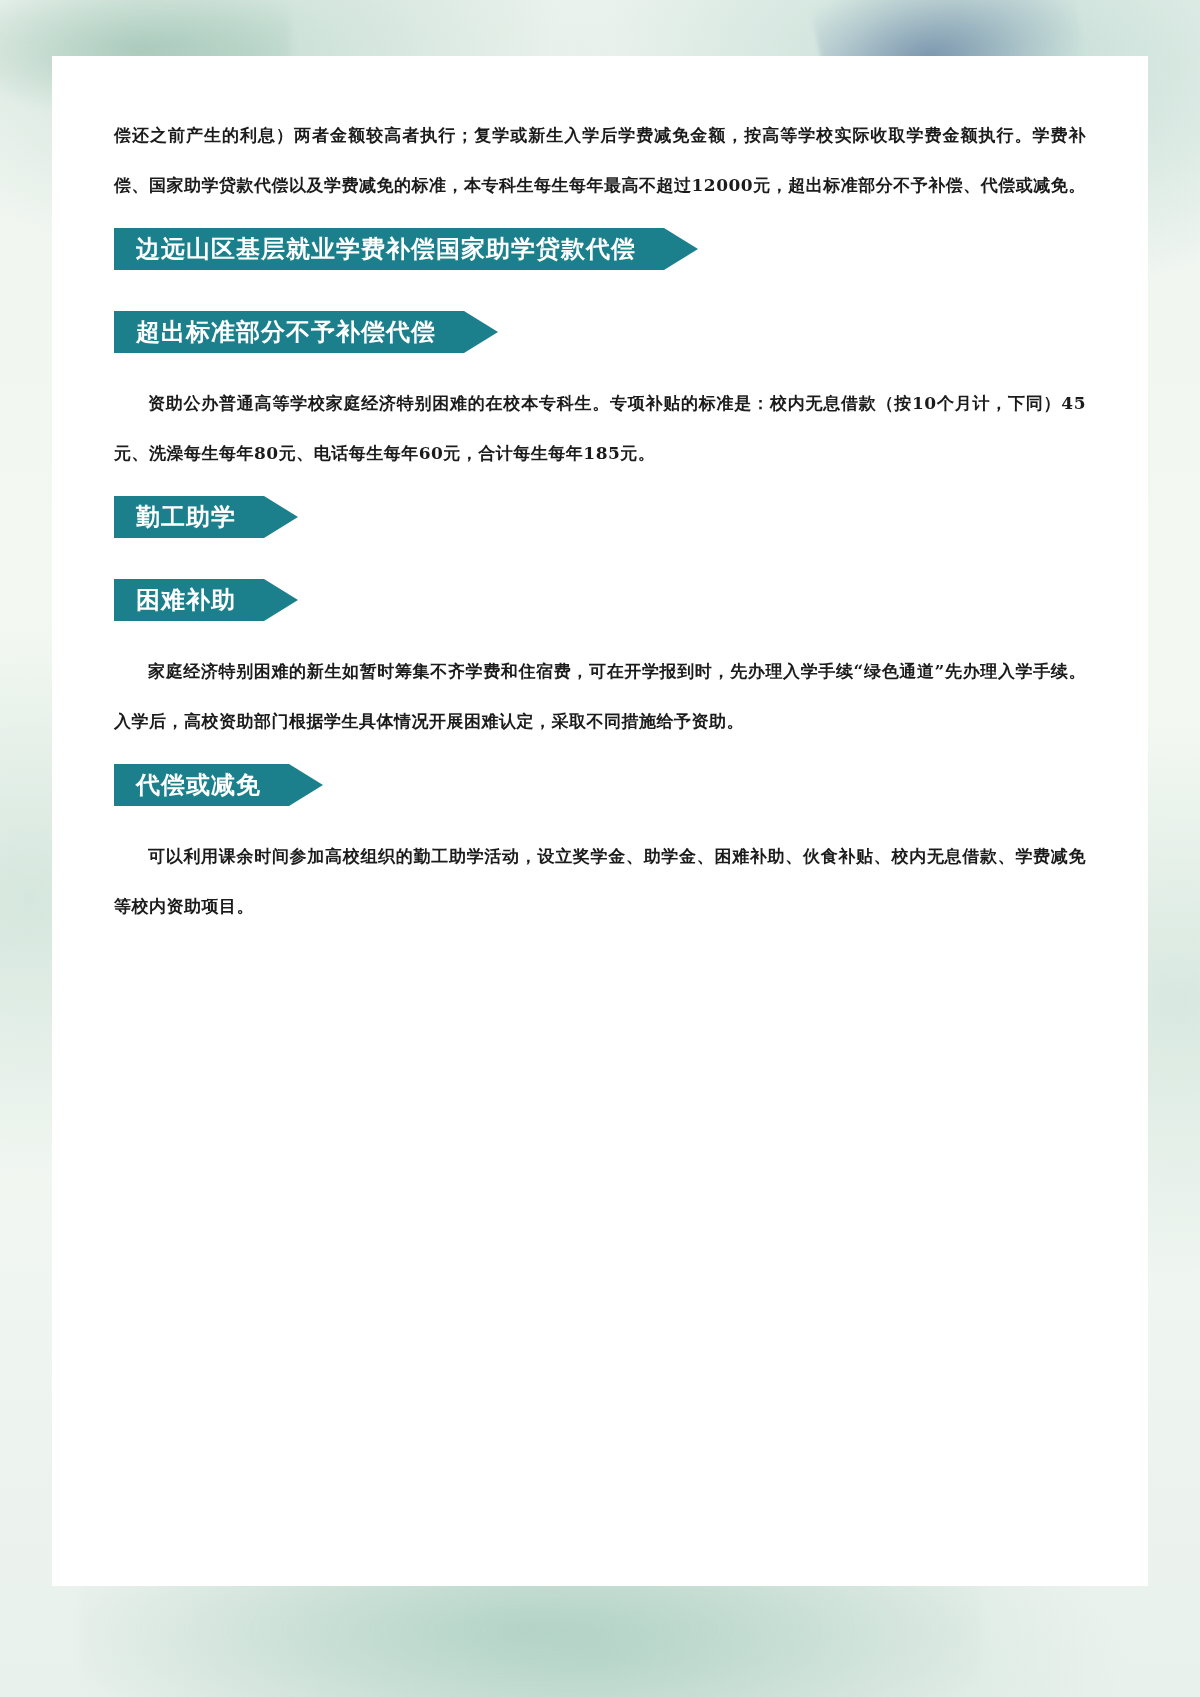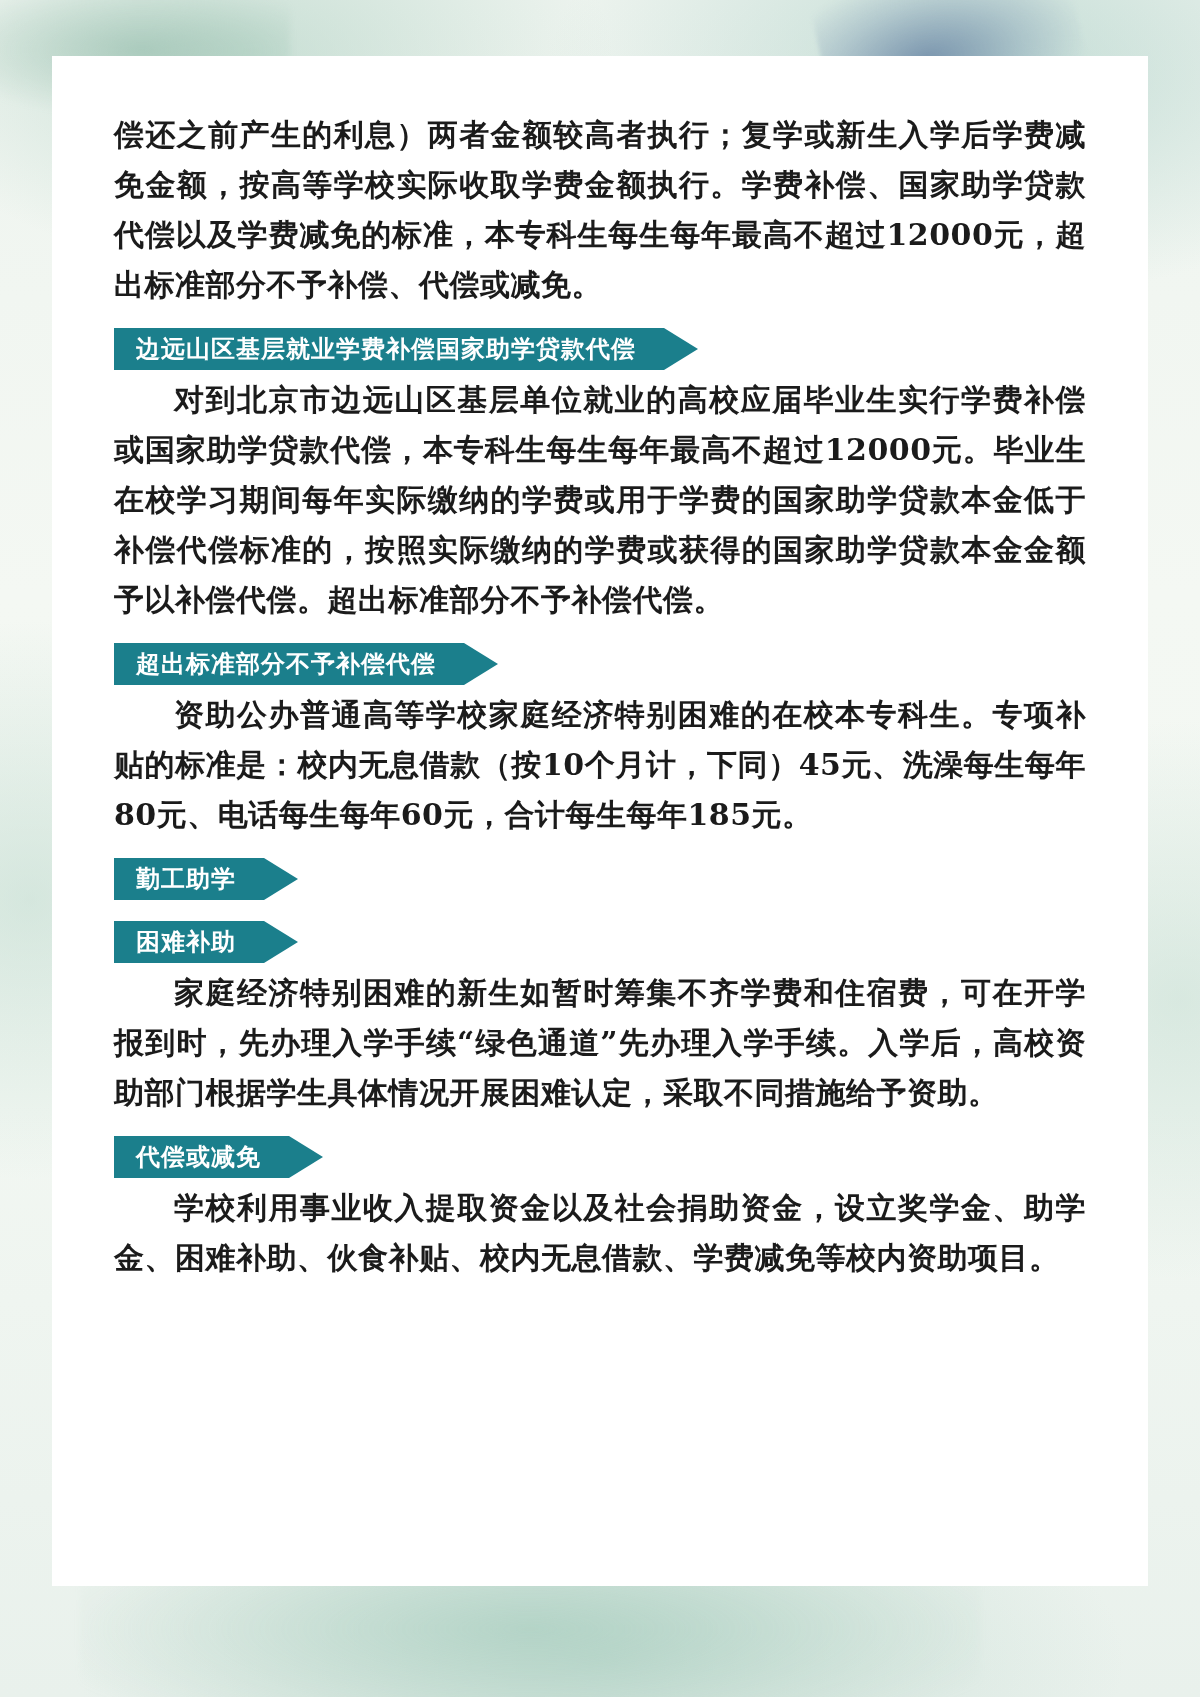--- a/index.html
+++ b/index.html
@@ -58,40 +58,40 @@
     top: 56px;
     width: 1096px;
     height: 1530px;
     background: #ffffff;
     box-sizing: border-box;
     padding: 54px 62px 40px 62px;
   }
 
   
   .para {
-    font-size: 30px;
+    font-size: 17px;
     line-height: 50px;
     color: #1b1b1b;
     letter-spacing: 0.5px;
     margin: 0 0 2px 0;
     text-align: justify;
     font-weight: 600;
     font-family: "DejaVu Serif", "Liberation Serif", serif;
   }
   .para.indent {
     text-indent: 2em;
   }
 
   
   .banner {
     position: relative;
     display: inline-block;
     height: 42px;
     line-height: 42px;
-    margin: 16px 0 5px 0;
+    margin: 16px 0 25px 0;
     padding: 0 62px 0 22px;
     color: #ffffff;
     font-size: 24px;
     font-weight: 700;
     letter-spacing: 1px;
     background: #1b7f8c;
     clip-path: polygon(0 0, calc(100% - 34px) 0, 100% 50%, calc(100% - 34px) 100%, 0 100%);
     font-family: "DejaVu Serif", "Liberation Serif", serif;
     white-space: nowrap;
   }
@@ -106,35 +106,34 @@
   <div class="blob blob-top-right"></div>
   <div class="blob blob-bottom"></div>
 
   <div class="sheet">
 
     <p class="para">偿还之前产生的利息）两者金额较高者执行；复学或新生入学后学费减免金额，按高等学校实际收取学费金额执行。学费补偿、国家助学贷款代偿以及学费减免的标准，本专科生每生每年最高不超过12000元，超出标准部分不予补偿、代偿或减免。</p>
 
     <div class="banner-wrap">
       <span class="banner">边远山区基层就业学费补偿国家助学贷款代偿</span>
     </div>
-    <p class="para indent">对到北京市边远山区基层单位就业的高校应届毕业生实行学费补偿或国家助学贷款代偿，本专科生每生每年最高不超过12000元。毕业生在校学习期间每年实际缴纳的学费或用于学费的国家助学贷款本金低于补偿代偿标准的，按照实际缴纳的学费或获得的国家助学贷款本金金额予以补偿代偿。超出标准部分不予补偿代偿。</p>
 
     <div class="banner-wrap">
       <span class="banner">超出标准部分不予补偿代偿</span>
     </div>
     <p class="para indent">资助公办普通高等学校家庭经济特别困难的在校本专科生。专项补贴的标准是：校内无息借款（按10个月计，下同）45元、洗澡每生每年80元、电话每生每年60元，合计每生每年185元。</p>
 
     <div class="banner-wrap">
       <span class="banner">勤工助学</span>
     </div>
 
     <div class="banner-wrap">
       <span class="banner">困难补助</span>
     </div>
     <p class="para indent">家庭经济特别困难的新生如暂时筹集不齐学费和住宿费，可在开学报到时，先办理入学手续“绿色通道”先办理入学手续。入学后，高校资助部门根据学生具体情况开展困难认定，采取不同措施给予资助。</p>
 
     <div class="banner-wrap">
       <span class="banner">代偿或减免</span>
     </div>
-    <p class="para indent">学校利用事业收入提取资金以及社会捐助资金，设立奖学金、助学金、困难补助、伙食补贴、校内无息借款、学费减免等校内资助项目。</p>
+    <p class="para indent">可以利用课余时间参加高校组织的勤工助学活动，设立奖学金、助学金、困难补助、伙食补贴、校内无息借款、学费减免等校内资助项目。</p>
 
   </div>
 </div>
 
 </body></html>

